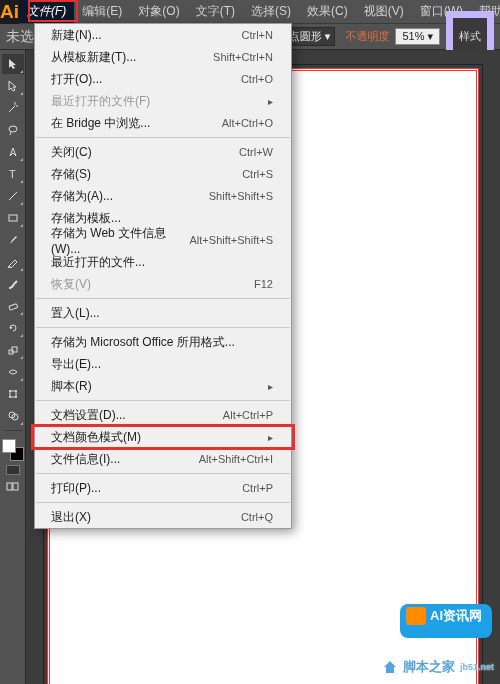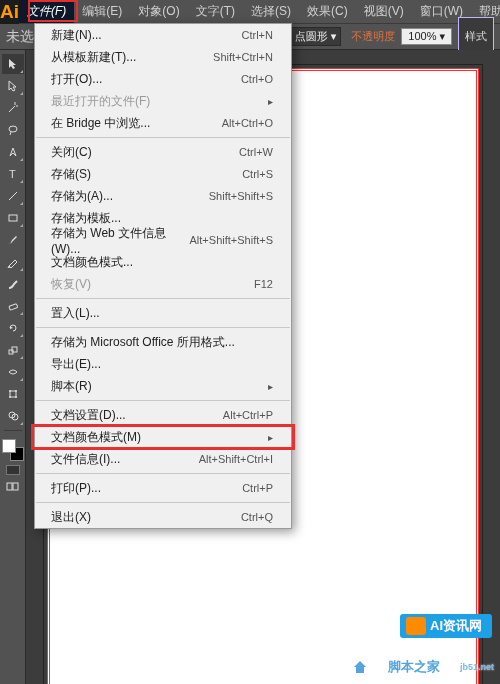--- a/index.html
+++ b/index.html
@@ -11,21 +11,21 @@
   .menubar { height: 24px; background: #525252; display: flex; align-items: stretch; border-bottom: 1px solid #3a3a3a; }
   .menu-item { padding: 0 8px; display: flex; align-items: center; color: #d0d0d0; cursor: default; white-space: nowrap; }
   .menu-item.active { background: #0f172a; color: #fff; font-style: italic; }
   .file-menu-highlight { position: absolute; top: 0; left: 28px; width: 50px; height: 22px; border: 2px solid #e03030; z-index: 30; pointer-events: none; }
   
   .options-bar { height: 26px; background: #525252; display: flex; align-items: center; padding: 0 6px; gap: 6px; border-bottom: 1px solid #2a2a2a; }
   .options-label { color: #ccc; font-size: 14px; }
   .options-field { background: #3a3a3a; border: 1px solid #2a2a2a; color: #eee; padding: 1px 4px; font-size: 11px; }
   .opacity-label { color: #e07040; font-size: 11px; margin-left: 4px; }
   .opacity-box { background: #eee; color: #222; padding: 1px 6px; font-size: 11px; border: 1px solid #888; }
-  .style-btn { background: #3a3a3a; border: 1px solid #c4b5fd; color: #ddd; padding: 11px 6px; font-size: 11px; }
+  .style-btn { background: #3a3a3a; border: 7px solid #c4b5fd; color: #ddd; padding: 11px 6px; font-size: 11px; }
   
   .workspace { display: flex; height: calc(684px - 50px); }
   .toolbox { width: 26px; background: #525252; display: flex; flex-direction: column; align-items: center; padding-top: 4px; gap: 2px; border-right: 1px solid #2a2a2a; }
   .tool { width: 22px; height: 20px; display: flex; align-items: center; justify-content: center; color: #d0d0d0; cursor: default; position: relative; }
   .tool.selected { background: #3a3a3a; }
   .tool-corner { position: absolute; right: 1px; bottom: 1px; width: 0; height: 0; border-right: 3px solid #aaa; border-top: 3px solid transparent; }
   .tool-sep { width: 18px; height: 1px; background: #3a3a3a; margin: 2px 0; }
   .color-swatches { margin-top: 4px; position: relative; width: 22px; height: 22px; }
   .fg-sw { position: absolute; top: 0; left: 0; width: 14px; height: 14px; background: #fff; border: 1px solid #888; }
   .bg-sw { position: absolute; bottom: 0; right: 0; width: 14px; height: 14px; background: #000; border: 1px solid #888; }
@@ -37,22 +37,22 @@
   .canvas-inner { margin: 1px; height: calc(100% - 2px); border: 1px solid #ff3030; background: #fff; }
   
   .dropdown { position: absolute; top: 23px; left: 34px; width: 258px; background: #f0f0f0; border: 1px solid #9a9a9a; box-shadow: 3px 3px 10px rgba(0,0,0,0.4); z-index: 20; color: #222; }
   .dd-row { display: flex; justify-content: space-between; align-items: center; height: 22px; padding: 0 18px 0 16px; cursor: default; }
   .dd-disabled { color: #9a9a9a; }
   .dd-sep { height: 1px; background: #c8c8c8; margin: 3px 1px; }
   .dd-shortcut { color: #555; font-size: 11px; }
   .dd-arrow::after { content: "▸"; color: #555; font-size: 10px; }
   .dd-highlight { position: absolute; border: 3px solid #e83030; pointer-events: none; }
   
-  .watermark { position: absolute; bottom: 8px; right: 6px; font-size: 13px; color: #54a5dd; font-weight: bold; z-index: 5; display: flex; align-items: center; gap: 20px; text-shadow: 0 0 2px #fff; }
-  .watermark2 { position: absolute; bottom: 46px; right: 8px; background: #1ea0e6; color: #fff; padding: 3px 10px 3px 6px; border-radius: 3px; font-size: 13px; font-weight: bold; z-index: 5; display: flex; align-items: center; gap: 4px; }
+  .watermark { position: absolute; bottom: 8px; right: 6px; font-size: 13px; color: #54a5dd; font-weight: bold; z-index: 5; display: flex; align-items: center; gap: 5px; text-shadow: 0 0 2px #fff; }
+  .watermark2 { position: absolute; bottom: 46px; right: 8px; background: #1ea0e6; color: #fff; padding: 3px 10px 13px 6px; border-radius: 8px; font-size: 13px; font-weight: bold; z-index: 5; display: flex; align-items: center; gap: 4px; }
   .wm-blob { width: 20px; height: 18px; background: #ff8c00; border-radius: 3px; display: inline-block; }
   
   svg { display: block; }
 </style>
 </head>
 <body>
 
 <div class="app-bar">
   <div class="app-logo">Ai</div>
   <div class="menubar" id="menubar">
@@ -67,21 +67,21 @@
       <div class="menu-item">帮助(H)</div>
     </div>
 </div>
 <div class="file-menu-highlight"></div>
 
 <div class="options-bar">
   <span class="options-label">未选</span>
   <div style="flex:1"></div>
   <span class="options-field">○ <span>5 点圆形</span> ▾</span>
   <span class="opacity-label">不透明度</span>
-  <span class="opacity-box"><span>100%</span> ▾</span>
+  <span class="opacity-box"><span>51%</span> ▾</span>
   <span class="style-btn">样式</span>
 </div>
 
 <div class="workspace">
   <div class="toolbox">
     <div class="tool selected">
         <svg width="12" height="12">
           <path d="M2 1 L2 10 L4 8 L6 11 L8 10 L6 7 L9 7 Z" fill="#ddd"></path>
         </svg>
         <span class="tool-corner"></span>
@@ -243,21 +243,21 @@
       <span class="dd-shortcut">Shift+Shift+S</span>
     </div>
     <div class="dd-row">
       <span>存储为模板...</span>
     </div>
     <div class="dd-row">
       <span>存储为 Web 文件信息(W)...</span>
       <span class="dd-shortcut">Alt+Shift+Shift+S</span>
     </div>
     <div class="dd-row">
-      <span>文档颜色模式...</span>
+      <span>最近打开的文件...</span>
     </div>
     <div class="dd-row dd-disabled">
       <span>恢复(V)</span>
       <span class="dd-shortcut">F12</span>
     </div>
     <div class="dd-sep"></div>
     <div class="dd-row">
       <span>置入(L)...</span>
     </div>
     <div class="dd-sep"></div>

